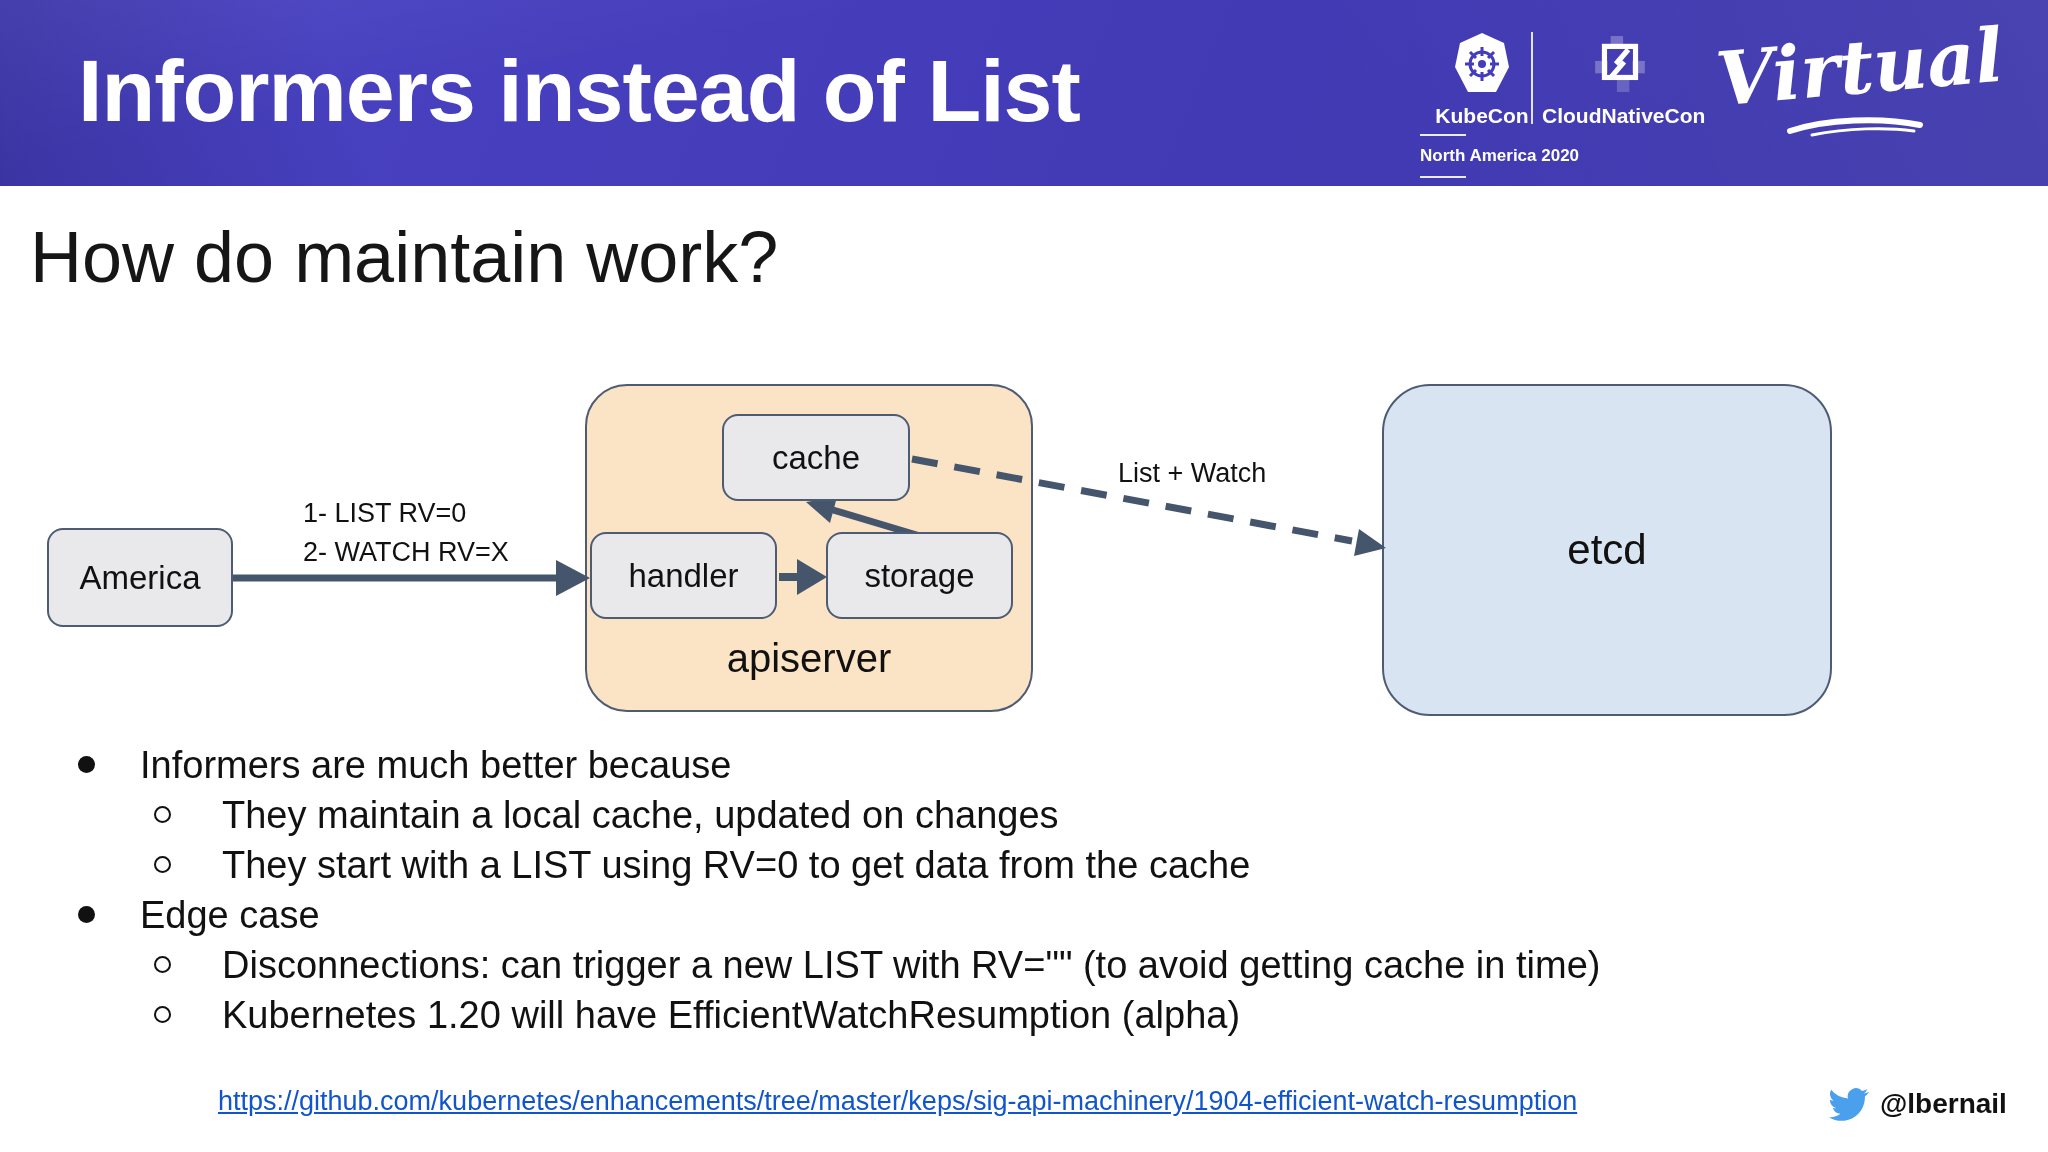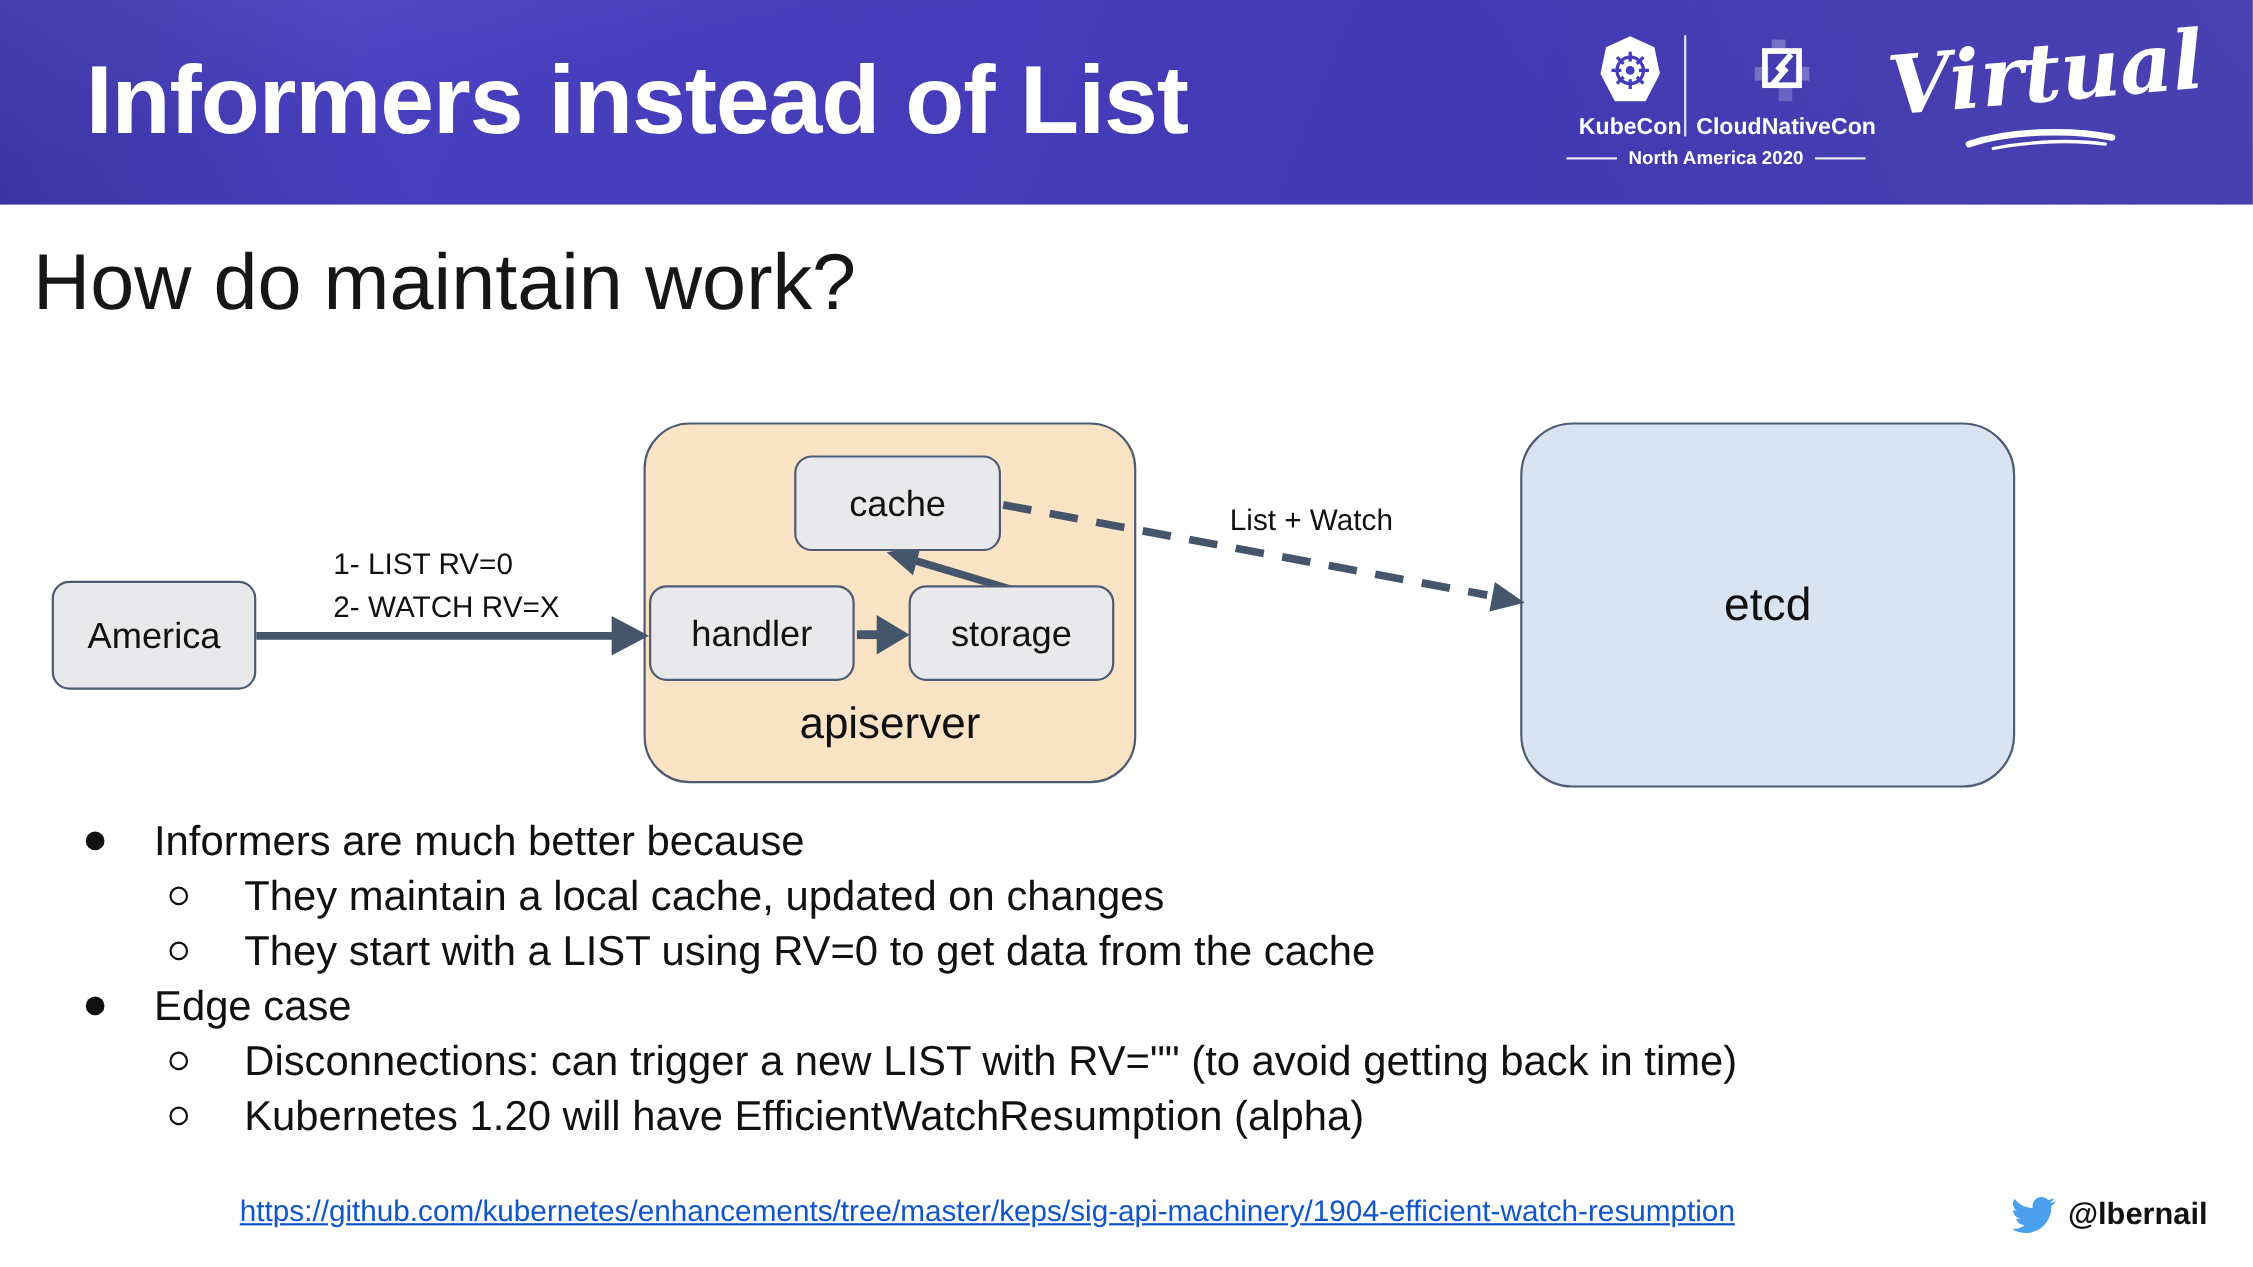--- a/index.html
+++ b/index.html
@@ -30,21 +30,21 @@
 
   
   .logo-cluster { position: absolute; left: 1420px; top: 0; width: 300px; height: 186px; }
   .logo-kubecon { position: absolute; left: 12px; top: 30px; width: 100px; text-align: center; }
   .logo-cnc { position: absolute; left: 122px; top: 30px; width: 156px; text-align: center; }
   .logo-icon-wrap { height: 68px; display: flex; align-items: center; justify-content: center; }
   .logo-label { margin-top: 6px; font-size: 21px; font-weight: bold; color: #ffffff; white-space: nowrap; }
   .logo-divider { position: absolute; left: 111px; top: 32px; width: 2px; height: 92px; background: rgba(255,255,255,0.85); }
   .logo-location {
     position: absolute; left: 0px; top: 134px; width: 280px;
-    display: flex; align-items: center; justify-content: center; gap: 10px;
+    display: flex; align-items: flex-start; justify-content: center; gap: 10px; flex-direction: column;
   }
   .logo-location .dash { width: 46px; height: 2px; background: rgba(255,255,255,0.9); }
   .logo-location .loc-text { font-size: 17px; font-weight: bold; color: #ffffff; white-space: nowrap; }
   .virtual-script {
     position: absolute; left: 1716px; top: 24px;
     font-family: "DejaVu Serif", serif; font-style: italic; font-weight: bold;
     font-size: 74px; color: #ffffff; transform: rotate(-5deg); white-space: nowrap;
   }
   .virtual-underline { position: absolute; left: 1786px; top: 114px; }
 
@@ -228,21 +228,21 @@
     <div class="bullet-row l2">
       <span class="marker"></span>
       <span>They start with a LIST using RV=0 to get data from the cache</span>
     </div>
     <div class="bullet-row l1">
       <span class="marker"></span>
       <span>Edge case</span>
     </div>
     <div class="bullet-row l2">
       <span class="marker"></span>
-      <span>Disconnections: can trigger a new LIST with RV="" (to avoid getting back in time)</span>
+      <span>Disconnections: can trigger a new LIST with RV="" (to avoid getting cache in time)</span>
     </div>
     <div class="bullet-row l2">
       <span class="marker"></span>
       <span>Kubernetes 1.20 will have EfficientWatchResumption (alpha)</span>
     </div>
   </div>
 
   <a class="footer-link" href="#">https://github.com/kubernetes/enhancements/tree/master/keps/sig-api-machinery/1904-efficient-watch-resumption</a>
 
   <div class="twitter-badge">

